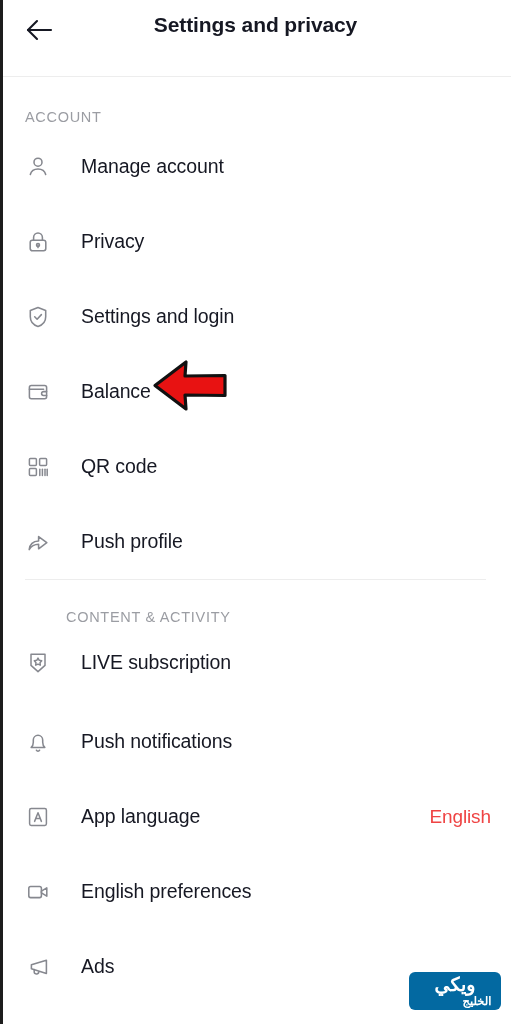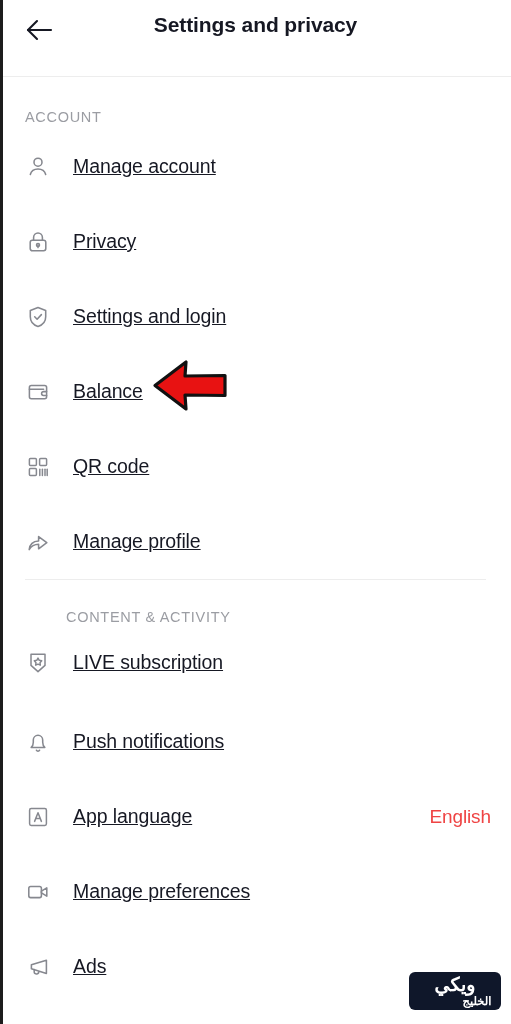--- a/index.html
+++ b/index.html
@@ -89,26 +89,25 @@
     width: 26px;
     height: 26px;
     flex: 0 0 26px;
     display: flex;
     align-items: center;
     justify-content: center;
     color: #86888f;
   }
   .row-icon svg { display: block; }
   .row-label {
-    margin-left: 22px;
+    margin-left: 30px;
     font-size: 19.5px;
     color: #161823;
     letter-spacing: -0.1px;
     white-space: nowrap;
-    text-decoration: underline;
   }
   .row-value {
     margin-left: auto;
     font-size: 19px;
     color: #ef4444;
     letter-spacing: -0.1px;
   }
 
   .divider {
     height: 1px;
@@ -240,21 +239,21 @@
       </span>
       <span class="row-label">QR code</span>
     </div>
 
     <div class="row">
       <span class="row-icon">
         <svg width="24" height="24" viewBox="0 0 24 24" fill="none" stroke="currentColor" stroke-width="1.55" stroke-linecap="round" stroke-linejoin="round">
           <path d="M3.2 19.6c0.6-5.4 4.2-8.4 9.4-8.6V6.6l8.2 6.1-8.2 6.1v-4.6c-4.3 0.1-7.2 1.6-9.4 5.4z"></path>
         </svg>
       </span>
-      <span class="row-label">Manage profile</span>
+      <span class="row-label">Push profile</span>
     </div>
   </div>
 
   <div class="divider"></div>
 
   <div class="section-content">
     <div class="section-label">CONTENT &amp; ACTIVITY</div>
 
     <div class="row">
       <span class="row-icon">
@@ -288,38 +287,38 @@
       <span class="row-value">English</span>
     </div>
 
     <div class="row">
       <span class="row-icon">
         <svg width="24" height="24" viewBox="0 0 24 24" fill="none" stroke="currentColor" stroke-width="1.55" stroke-linecap="round" stroke-linejoin="round">
           <rect x="2.8" y="6.4" width="12.6" height="11.2" rx="1.8"></rect>
           <path d="M15.4 11.2l5.4-3.4v8.4l-5.4-3.4z"></path>
         </svg>
       </span>
-      <span class="row-label">Manage preferences</span>
+      <span class="row-label">English preferences</span>
     </div>
 
     <div class="row">
       <span class="row-icon">
         <svg width="24" height="24" viewBox="0 0 24 24" fill="none" stroke="currentColor" stroke-width="1.55" stroke-linecap="round" stroke-linejoin="round">
           <path d="M20.4 5.2v13.2L5.4 13.8V9.8L20.4 5.2z"></path>
           <path d="M8.2 14.6v1.8a2.3 2.3 0 0 0 4.6 0.5"></path>
         </svg>
       </span>
       <span class="row-label">Ads</span>
     </div>
   </div>
 
   <div class="anno-arrow">
     <svg width="76" height="55" viewBox="0 0 76 55">
       <path d="M3 27.5 L34 4 L33 18 L73 17.5 L73 37.5 L33 37 L34 51 Z" fill="#e81212" stroke="#111111" stroke-width="3.2" stroke-linejoin="round" stroke-linecap="round"></path>
     </svg>
   </div>
 
-  <div class="watermark" style="background: #0f172a;">
+  <div class="watermark" style="background: #0369a1;">
     <span class="wm-top">ويكي</span>
     <span class="wm-bottom">الخليج</span>
   </div>
 
 </div>
 
 </body></html>

